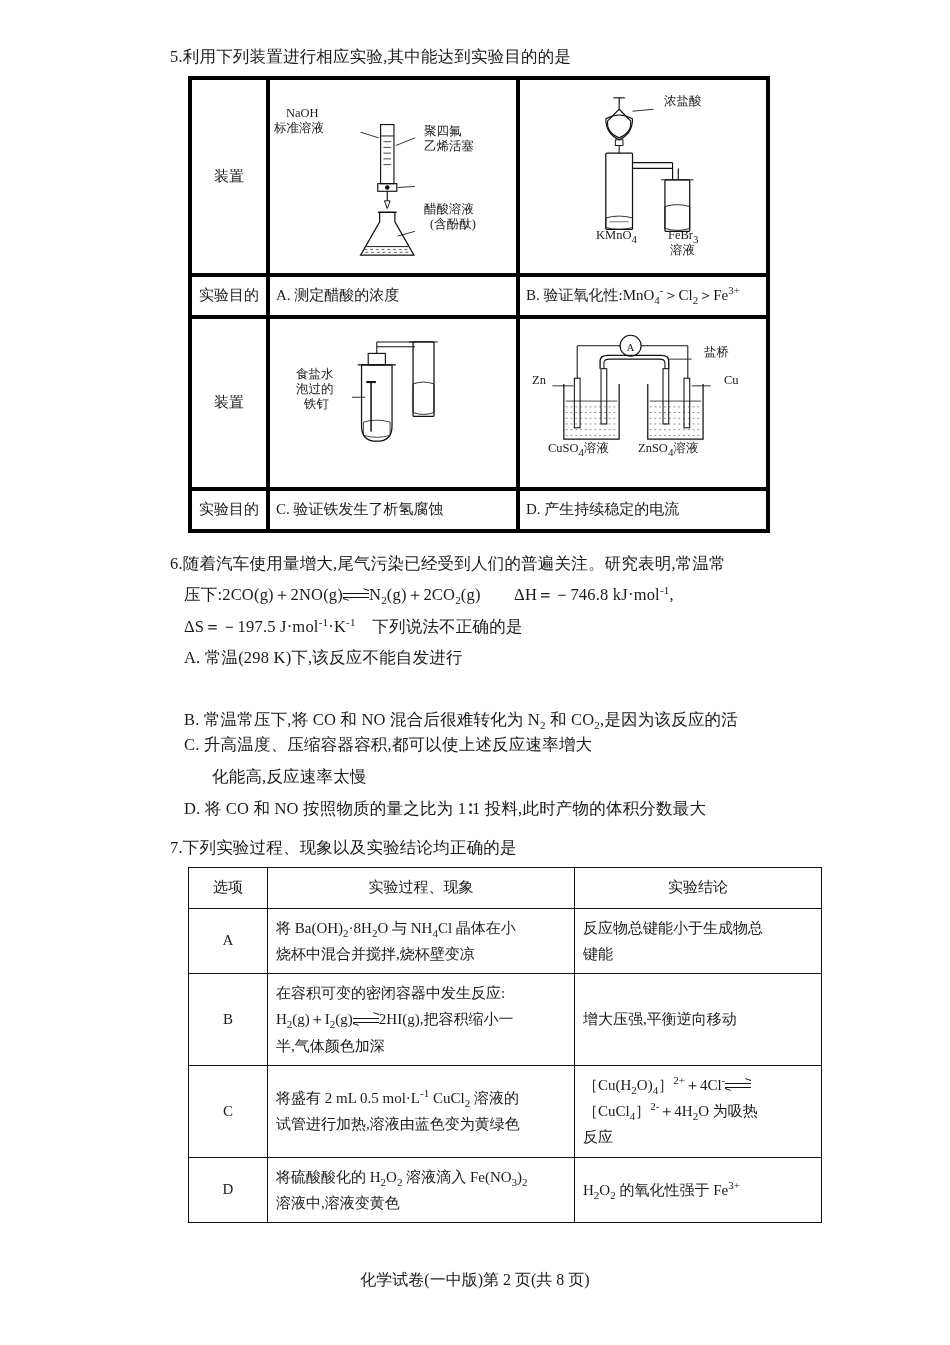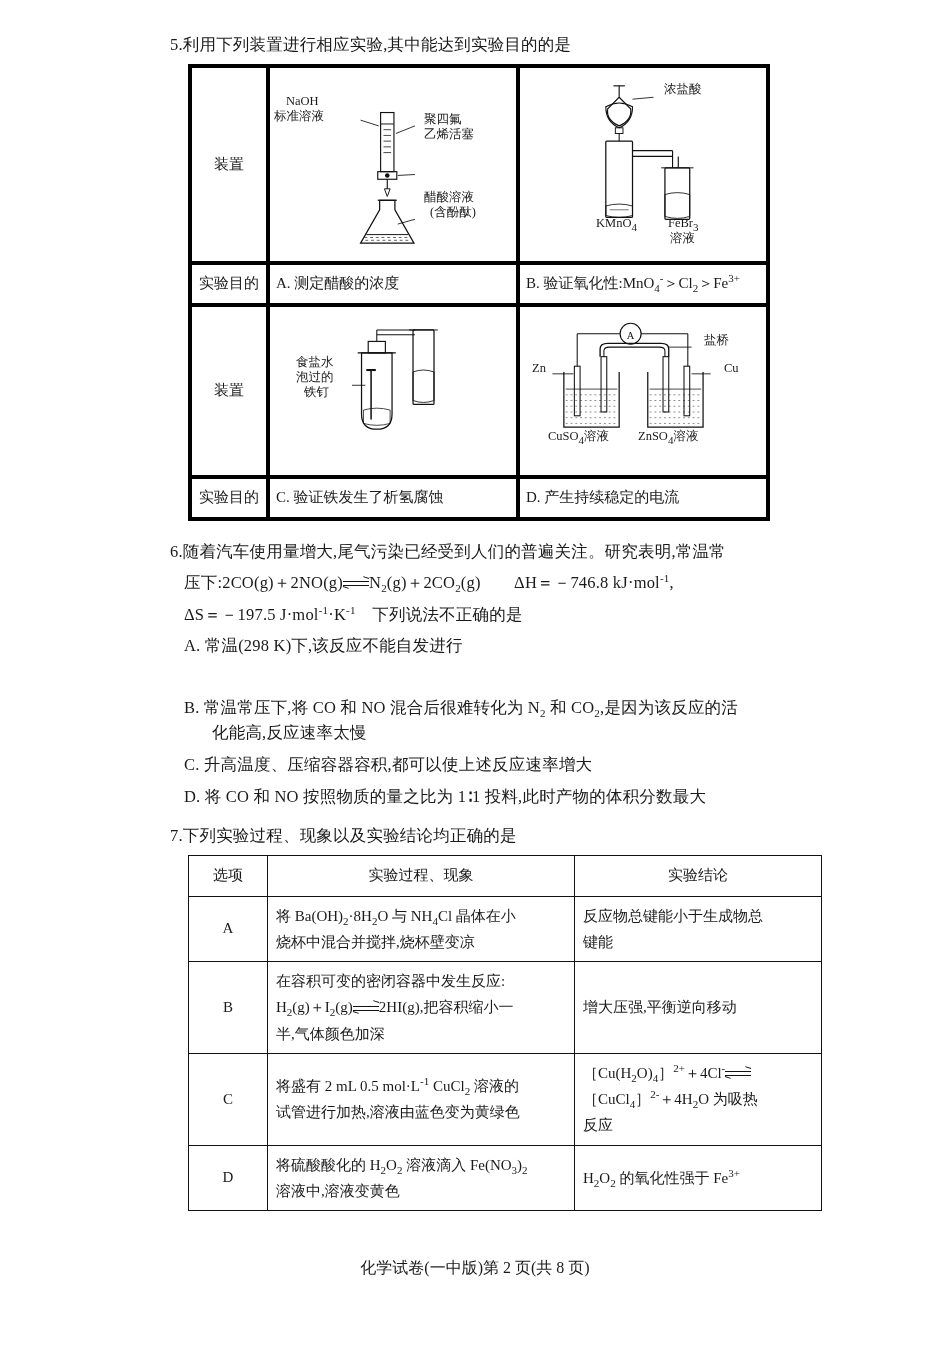--- a/index.html
+++ b/index.html
@@ -10,21 +10,21 @@
   body {
     width: 950px;
     height: 1345px;
     position: relative;
     font-family: "Liberation Serif", "DejaVu Serif", serif;
     color: #1a1a1a;
     overflow: hidden;
   }
   .page {
     position: absolute;
-    left: 0; top: 0;
+    left: 0; top: 12px;
     width: 950px;
     height: 1110px;
   }
   .content {
     position: absolute;
     left: 170px;
     top: 32px;
     width: 615px;
   }
   .qline {
@@ -315,22 +315,22 @@
     <p class="qline" style="padding-left:14px;">
       <span>压下:2CO(g)＋2NO(g)</span><span class="eqarrow"><span class="h1"></span><span class="h2"></span></span><span>N<span class="sub">2</span>(g)＋2CO<span class="sub">2</span>(g)　　ΔH＝－746.8 kJ·mol<span class="sup">-1</span>,</span>
     </p>
     <p class="qline" style="padding-left:14px;">
       ΔS＝－197.5 J·mol<span class="sup">-1</span>·K<span class="sup">-1</span>　下列说法不正确的是
     </p>
     <p class="qline" style="padding-left:14px;">A. 常温(298 K)下,该反应不能自发进行</p>
     <p class="qline" style="padding-left:14px; margin-bottom:0;margin-top:36px;">
       B. 常温常压下,将 CO 和 NO 混合后很难转化为 N<span class="sub">2</span> 和 CO<span class="sub">2</span>,是因为该反应的活
     </p>
+    <p class="qline" style="padding-left:14px;">C. 升高温度、压缩容器容积,都可以使上述反应速率增大</p>
     <p class="qline" style="padding-left:42px;">化能高,反应速率太慢</p>
-    <p class="qline" style="padding-left:14px;">C. 升高温度、压缩容器容积,都可以使上述反应速率增大</p>
     <p class="qline" style="padding-left:14px;">D. 将 CO 和 NO 按照物质的量之比为 1∶1 投料,此时产物的体积分数最大</p>
 
     <div style="height:8px"></div>
     <p class="qline">7.下列实验过程、现象以及实验结论均正确的是</p>
 
     <table class="concl">
       <tbody>
           <tr>
         <th class="col-opt">选项</th>
         <th class="col-proc">实验过程、现象</th>

